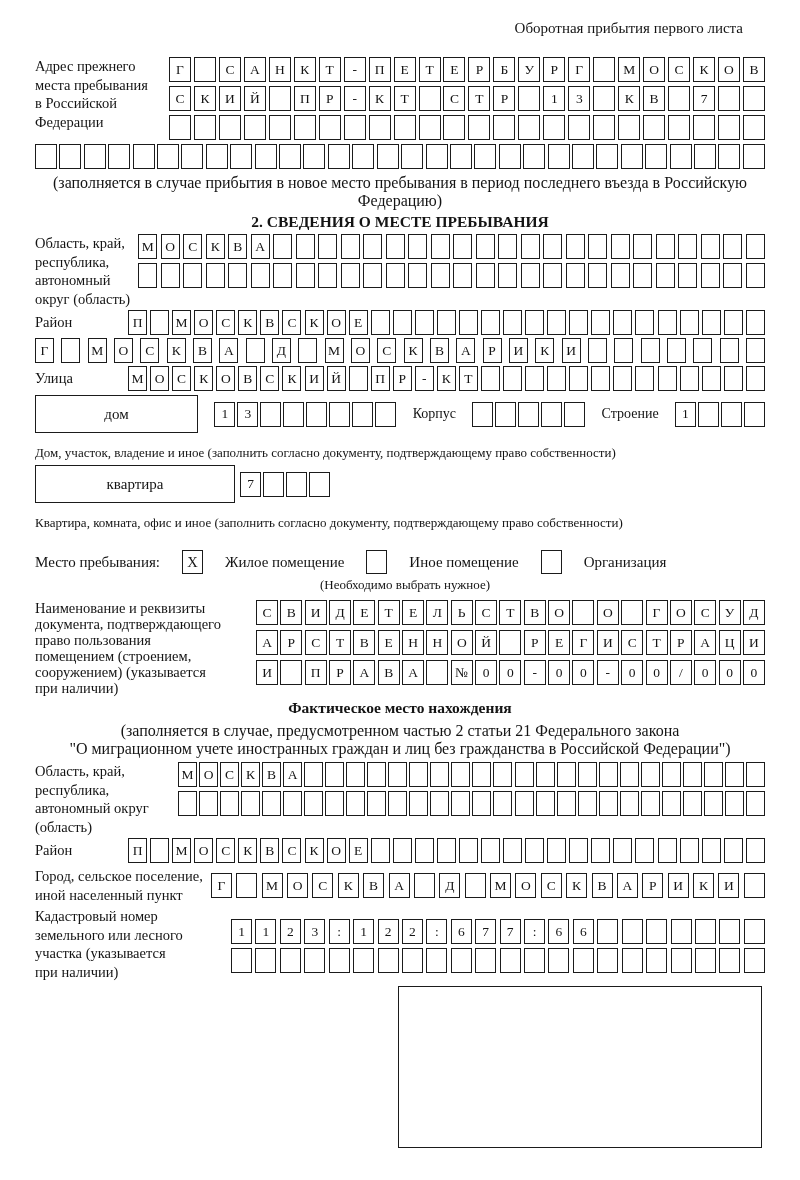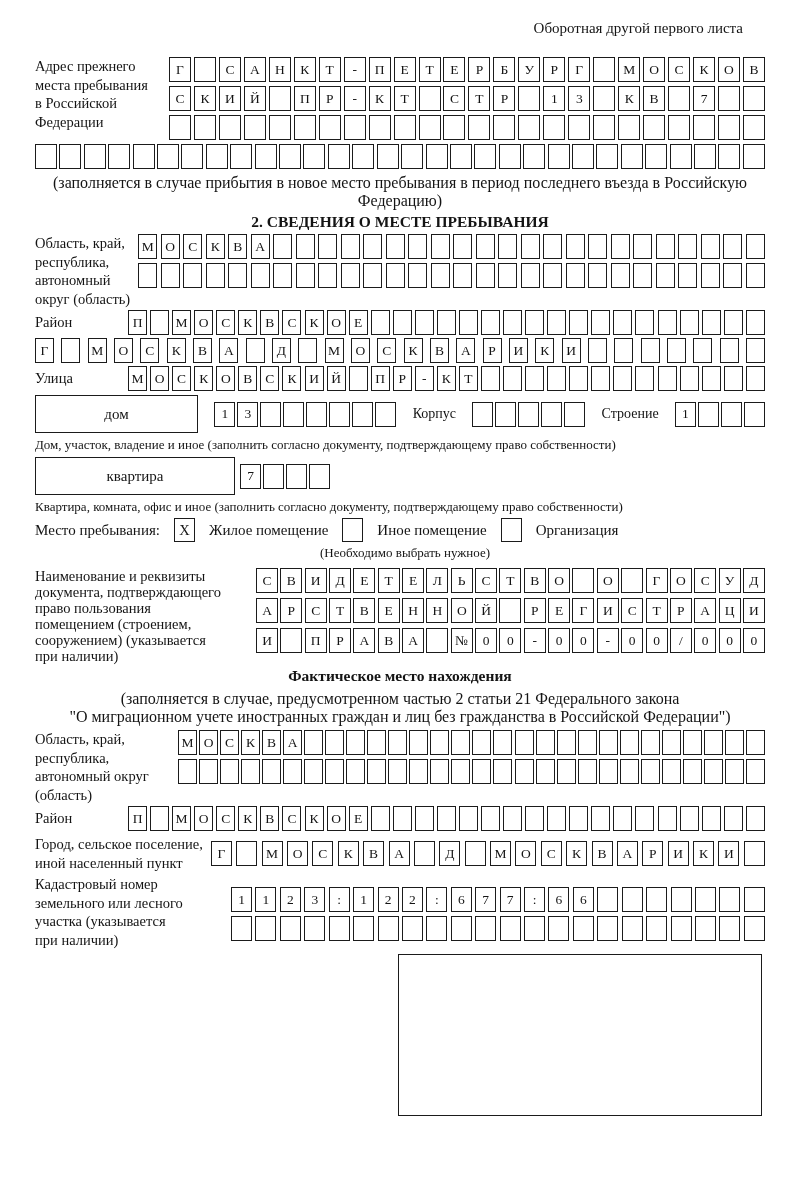--- a/index.html
+++ b/index.html
@@ -46,24 +46,24 @@
   .aptrow{display:flex;align-items:center;gap:5px;margin-top:4px;}
   .boxlabel{
     box-sizing:border-box;border:1.6px solid #1b1b1b;height:38px;
     display:flex;align-items:center;justify-content:center;font-size:15px;background:#fff;
   }
   .house-box{width:163px;} .apt-box{width:200px;}
   .cellgroup{display:flex;gap:2px;}
   .cellgroup .cell{width:21px;}
   .inline-lab{font-size:14px;}
 
-  .sub{font-size:13px;margin-top:4px;}
+  .sub{font-size:13px;margin-top:12px;}
 
   
-  .stayrow{display:flex;align-items:center;gap:14px;margin-top:3px;font-size:15px;}
+  .stayrow{display:flex;align-items:center;gap:22px;margin-top:19px;font-size:15px;}
   .checkbox{
     box-sizing:border-box;width:21px;height:24px;border:1.6px solid #1b1b1b;
     display:flex;align-items:center;justify-content:center;font-size:14.5px;background:#fff;
   }
   .note-choose{font-size:13px;text-align:center;width:560px;margin-left:90px;margin-top:3px;}
 
   .kad-rows{margin-top:12px;}
 
   .stamp{
     box-sizing:border-box;margin-left:363px;width:364px;height:162px;
@@ -72,21 +72,21 @@
   .stamp-caption{
     margin-left:358px;width:375px;text-align:center;
     font-size:14px;line-height:18px;margin-top:6px;
   }
 </style>
 </head>
 <body>
 
 <div class="page">
 
-  <div class="corner">Оборотная другой первого листа</div>
+  <div class="corner">Оборотная прибытия первого листа</div>
 
   <div class="field mt20">
     <div class="label w-prev">Адрес прежнего
 места пребывания
 в Российской
 Федерации</div>
     <div class="rows">
       <div class="cellrow lg">
           <span class="cell">Г</span>
           <span class="cell"></span>

